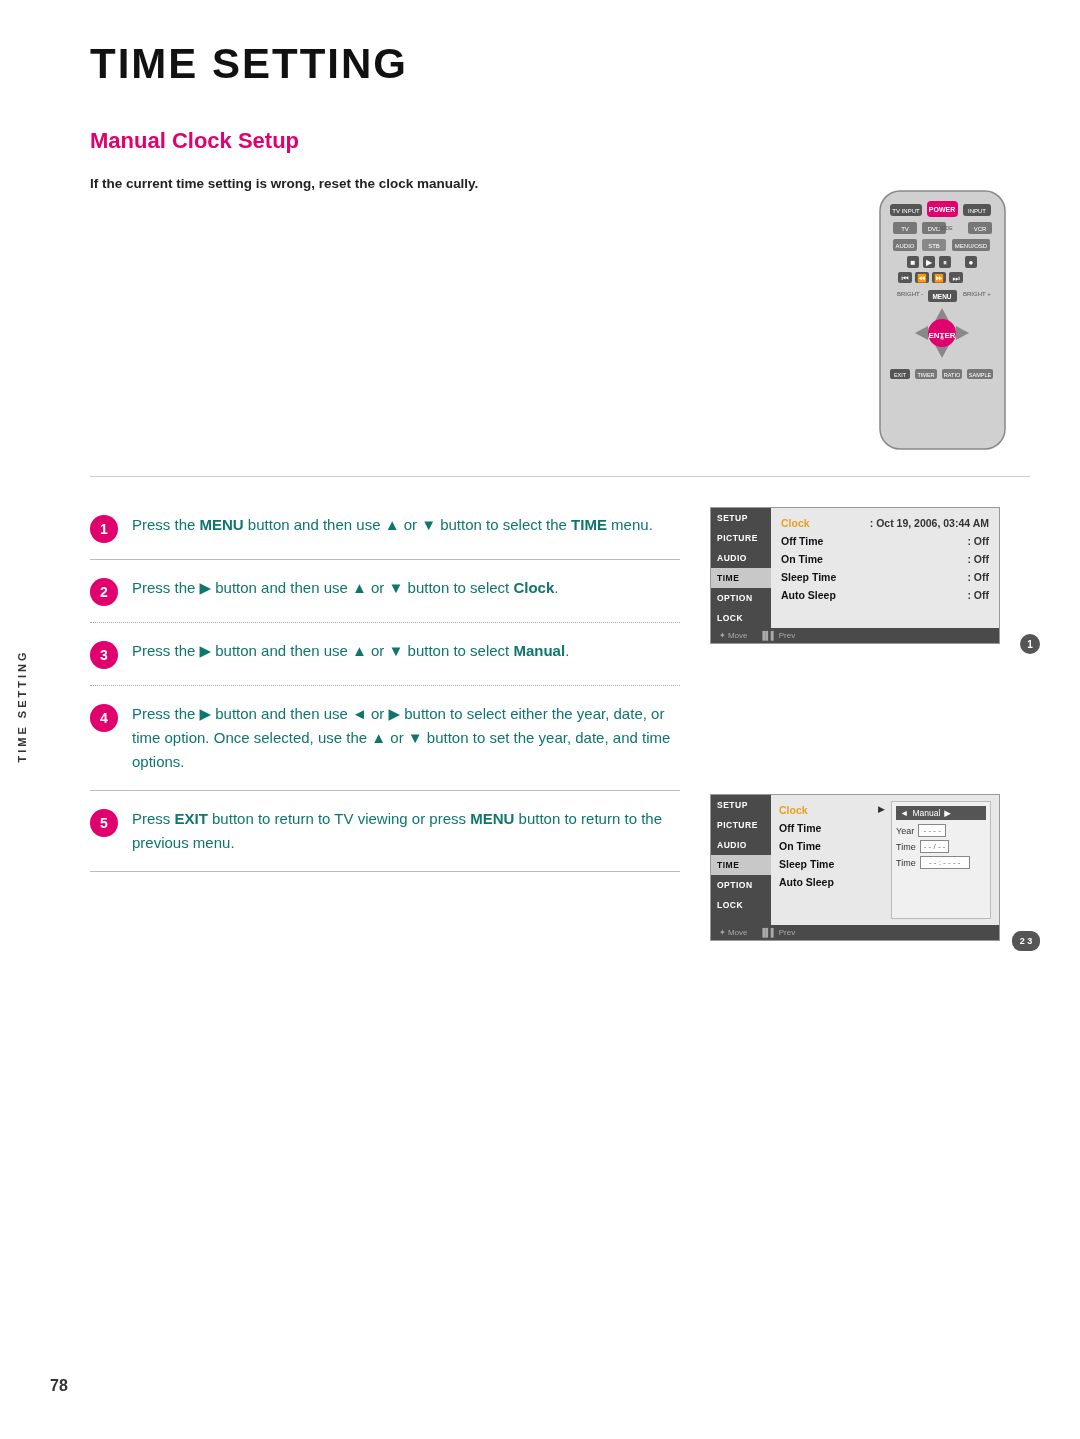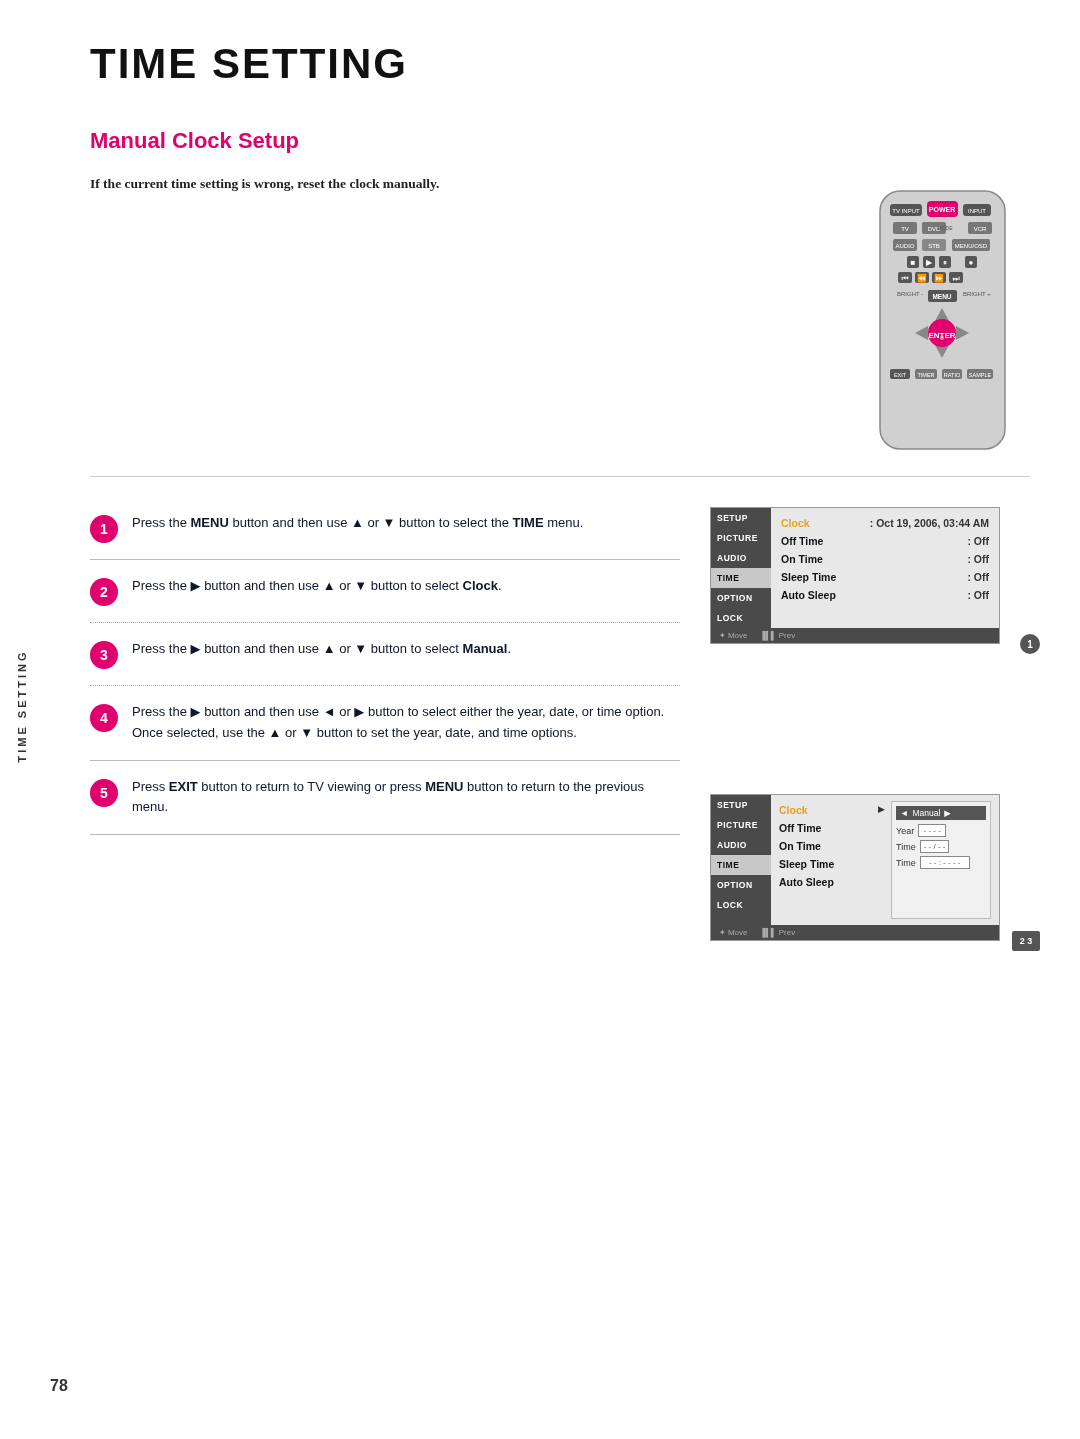--- a/index.html
+++ b/index.html
@@ -51,21 +51,20 @@
       color: #e0006e;
       margin-bottom: 22px;
     }
 
     
     .intro-text {
       font-size: 13.5px;
       font-weight: bold;
       margin-bottom: 30px;
       color: #222;
-      font-family: Liberation Serif, serif;
     }
 
     
     .content-layout {
       display: flex;
       flex-direction: row;
       gap: 30px;
     }
 
     .steps-column {
@@ -102,23 +101,23 @@
       font-size: 14px;
       font-weight: bold;
       display: flex;
       align-items: center;
       justify-content: center;
       margin-top: 2px;
       flex-shrink: 0;
     }
 
     .step-text {
-      font-size: 13px;
+      font-size: 15px;
       line-height: 1.6;
-      color: #0f172a;
+      color: #0f766e;
     }
 
     .step-text b {
       font-weight: 900;
     }
 
     
     .page-number {
       position: absolute;
       bottom: 44px;
@@ -559,21 +558,21 @@
                 </div>
               </div>
             </div>
           </div>
           <div class="menu-footer">
             <span>✦ Move</span>
               <span>▐▌▌ Prev</span>
           </div>
         </div>
 
-        <div class="badge badge-23" style="font-size:9px; width:28px; border-radius:2px; padding: 0 4px;">2 3</div>
+        <div class="badge badge-23" style="font-size:9px; width:28px; border-radius:9px; padding: 0 4px;">2 3</div>
       </div>
 
     </div>
   </div>
 
 </div>
 
 <div class="page-number">78</div>
 
 </body></html>

